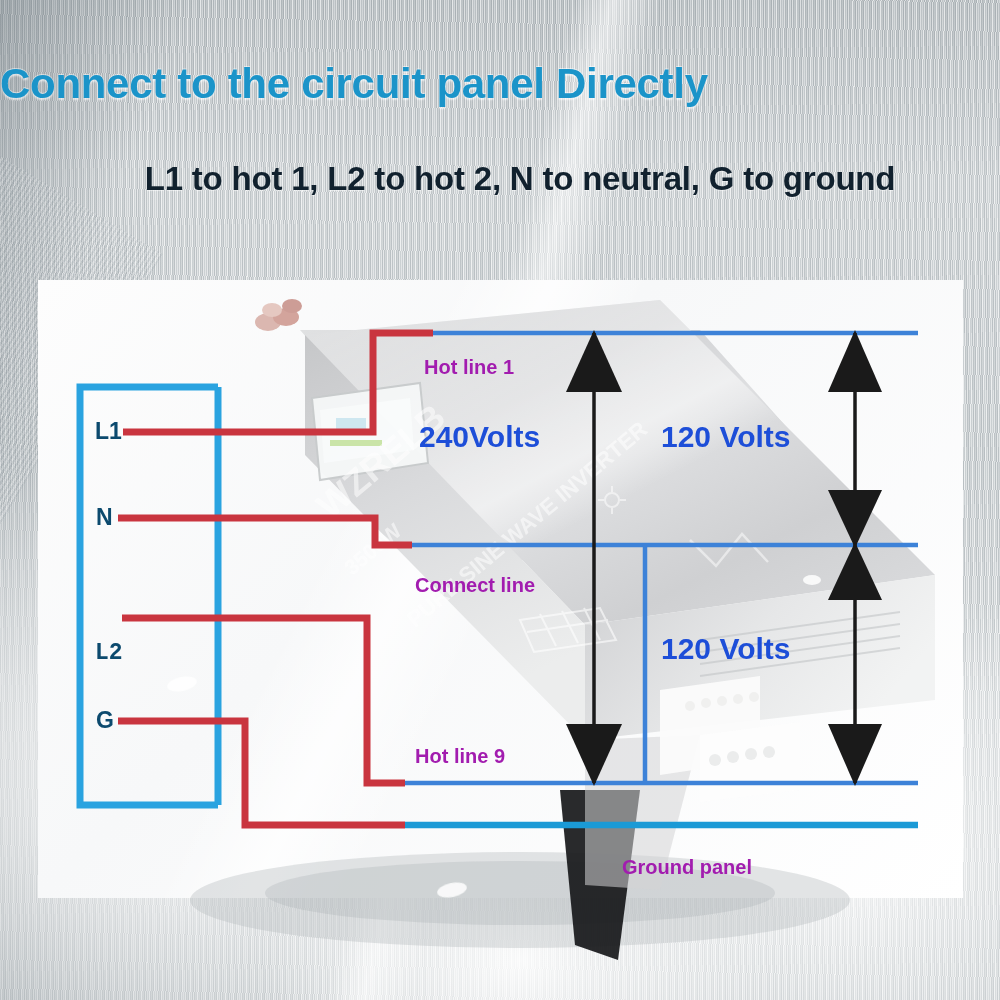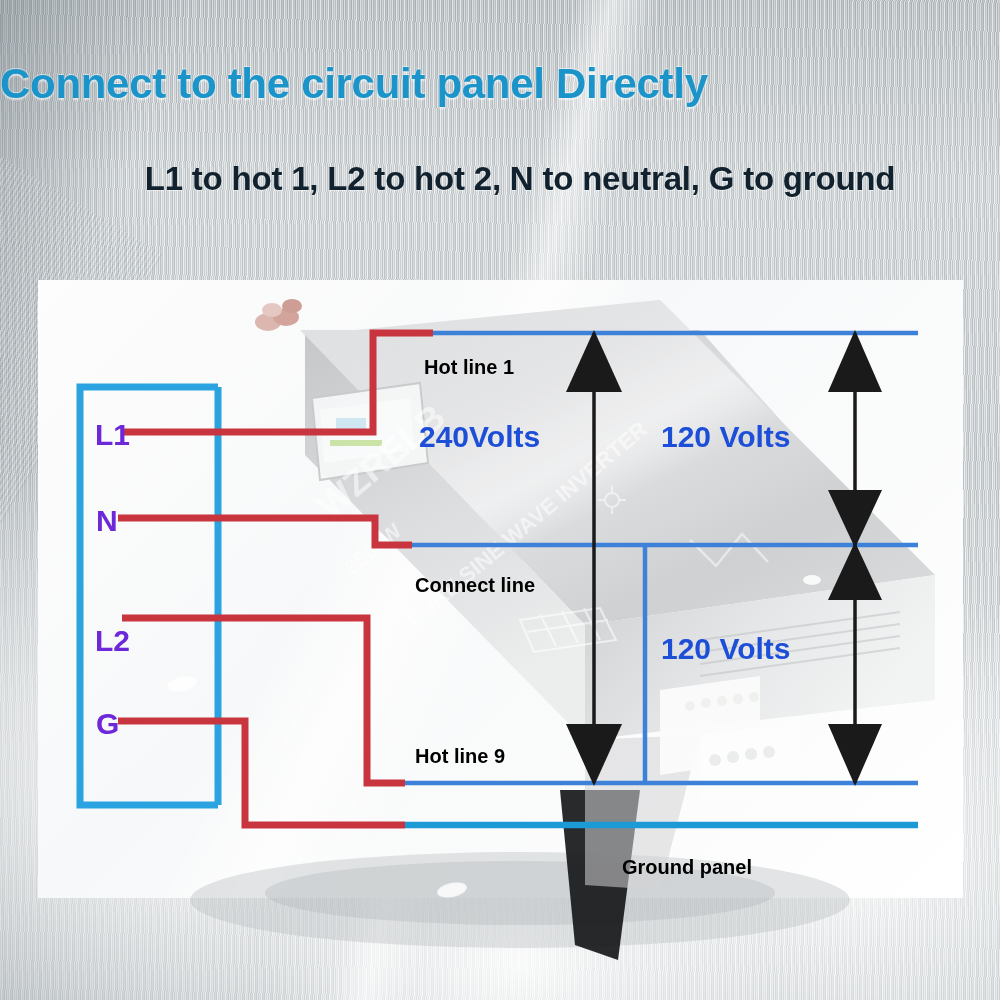--- a/index.html
+++ b/index.html
@@ -73,22 +73,22 @@
     pointer-events:none;
   }
 
   
   #product{position:absolute;left:0;top:0;width:1000px;height:1000px;pointer-events:none;}
 
   
   #overlay{position:absolute;left:0;top:0;width:1000px;height:1000px;}
 
   .lbl{position:absolute;font-weight:bold;white-space:nowrap;}
-  .lbl-blue{color:#000000;}
-  .lbl-term{color:#6d28d9;font-size:30px;}
+  .lbl-blue{color:#a21caf;}
+  .lbl-term{color:#0c4a6e;font-size:23px;}
   .lbl-line{font-size:20px;}
   .lbl-volt{color:#1d4ed8;font-size:30px;font-weight:bold;}
 </style>
 </head>
 <body>
 
 <div id="backdrop"></div>
 <div id="leftband"></div>
 
 <div id="title">Connect to the circuit panel Directly</div>
@@ -259,21 +259,21 @@
 
   <g>
     <line x1="855" y1="545" x2="855" y2="783" stroke="#1a1a1a" stroke-width="3.5"></line>
     <polygon points="855,542 828,600 882,600" fill="#1a1a1a"></polygon>
     <polygon points="855,786 828,724 882,724" fill="#1a1a1a"></polygon>
   </g>
 </svg>
 
 <div class="lbl lbl-term" style="left:95px;  top:418px;">L1</div>
 <div class="lbl lbl-term" style="left:96px;  top:504px;">N</div>
-<div class="lbl lbl-term" style="left:95px;  top:624px;">L2</div>
+<div class="lbl lbl-term" style="left:95px;  top:640px;font-family:Liberation Mono, monospace;">L2</div>
 <div class="lbl lbl-term" style="left:96px;  top:707px;">G</div>
 
 <div class="lbl lbl-blue lbl-line" style="left:424px; top:356px;">Hot line 1</div>
 <div class="lbl lbl-blue lbl-line" style="left:415px; top:574px;">Connect line</div>
 <div class="lbl lbl-blue lbl-line" style="left:415px; top:745px;">Hot line 9</div>
 <div class="lbl lbl-blue lbl-line" style="left:622px; top:856px;">Ground panel</div>
 
 <div class="lbl lbl-volt" style="left:419px; top:420px;">240Volts</div>
 <div class="lbl lbl-volt" style="left:661px; top:420px;">120 Volts</div>
 <div class="lbl lbl-volt" style="left:661px; top:632px;">120 Volts</div>

